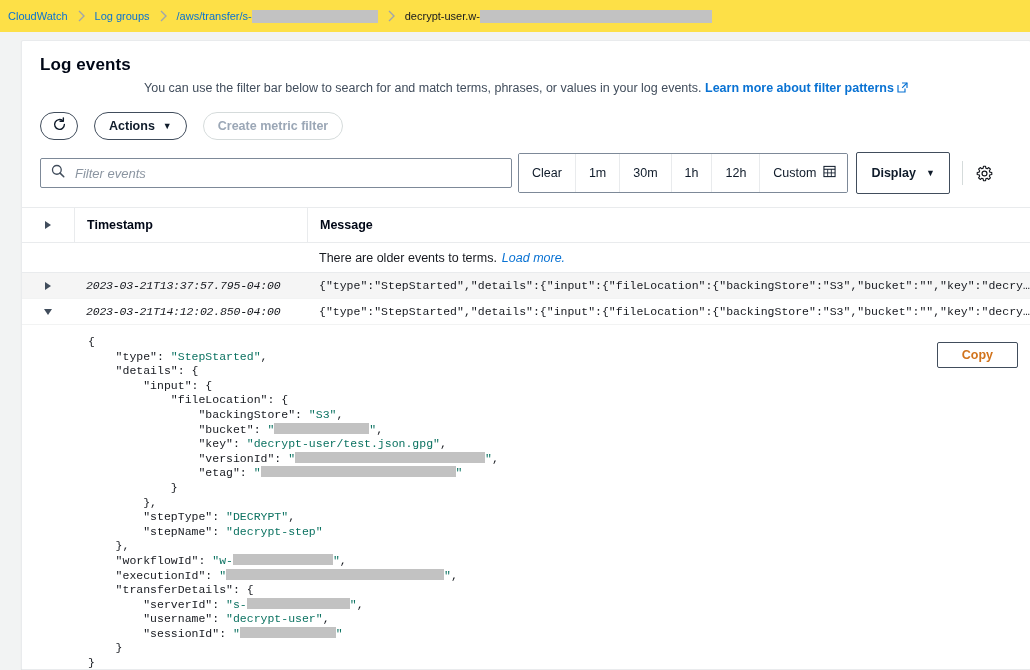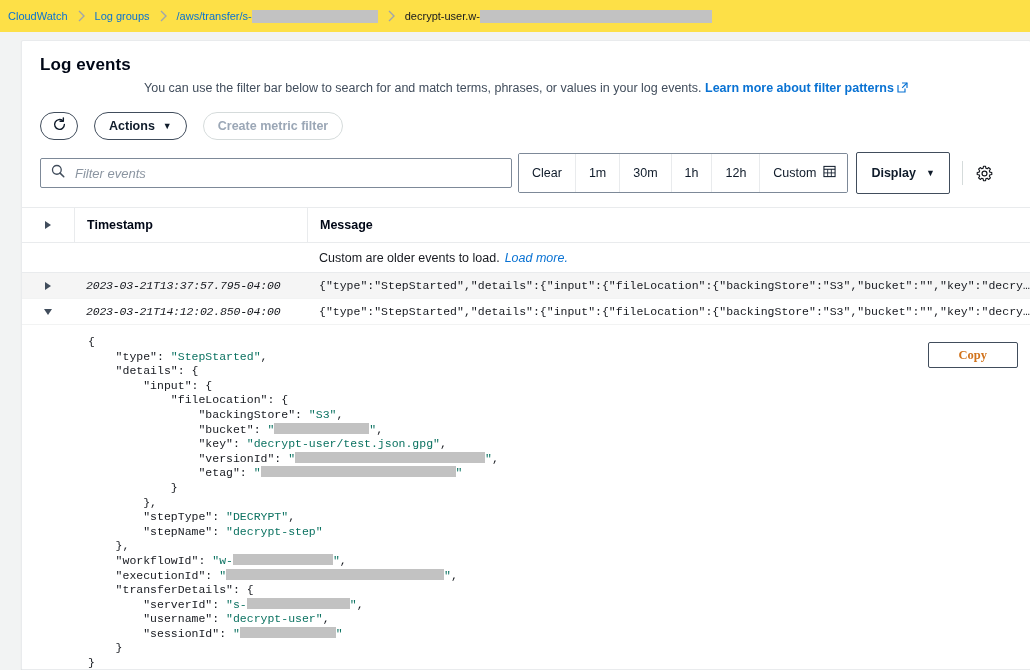--- a/index.html
+++ b/index.html
@@ -288,28 +288,28 @@
     white-space: pre;
   }
   .json .k { color: #16191f; }
   .json .s { color: #0b7261; }
   .json .p { color: #16191f; }
   .copy-btn {
     position: absolute;
     right: 12px;
     top: 17px;
     height: 26px;
-    padding: 0 30px;
+    padding: 0 24px;
     border: 1px solid #414d5c;
     border-radius: 2px;
     background: #fff;
     color: #d1731c;
     font-size: 12.5px;
     font-weight: bold;
-    font-family: Liberation Serif, serif;
+    font-family: Liberation Sans, sans-serif;
     display: inline-flex;
     align-items: center;
     cursor: pointer;
   }
   .rd {
     display: inline-block;
     background: #c2c2c2;
     height: 11px;
     vertical-align: -1px;
   }
@@ -434,21 +434,21 @@
           <span class="tri tri-right"></span>
         </div>
         <div class="col-ts">Timestamp</div>
         <div class="col-msg">Message</div>
       </div>
 
       <div class="loadmore-row">
         <div class="col-exp"></div>
         <div class="col-ts"></div>
         <div class="col-msg">
-          <span>Custom are older events to load.</span>
+          <span>There are older events to terms.</span>
           <span class="loadmore-link">Load more.</span>
         </div>
       </div>
 
       <div class="evt-row shaded">
         <div class="col-exp">
           <span class="tri tri-right"></span>
         </div>
         <div class="col-ts">2023-03-21T13:37:57.795-04:00</div>
         <div class="col-msg">

